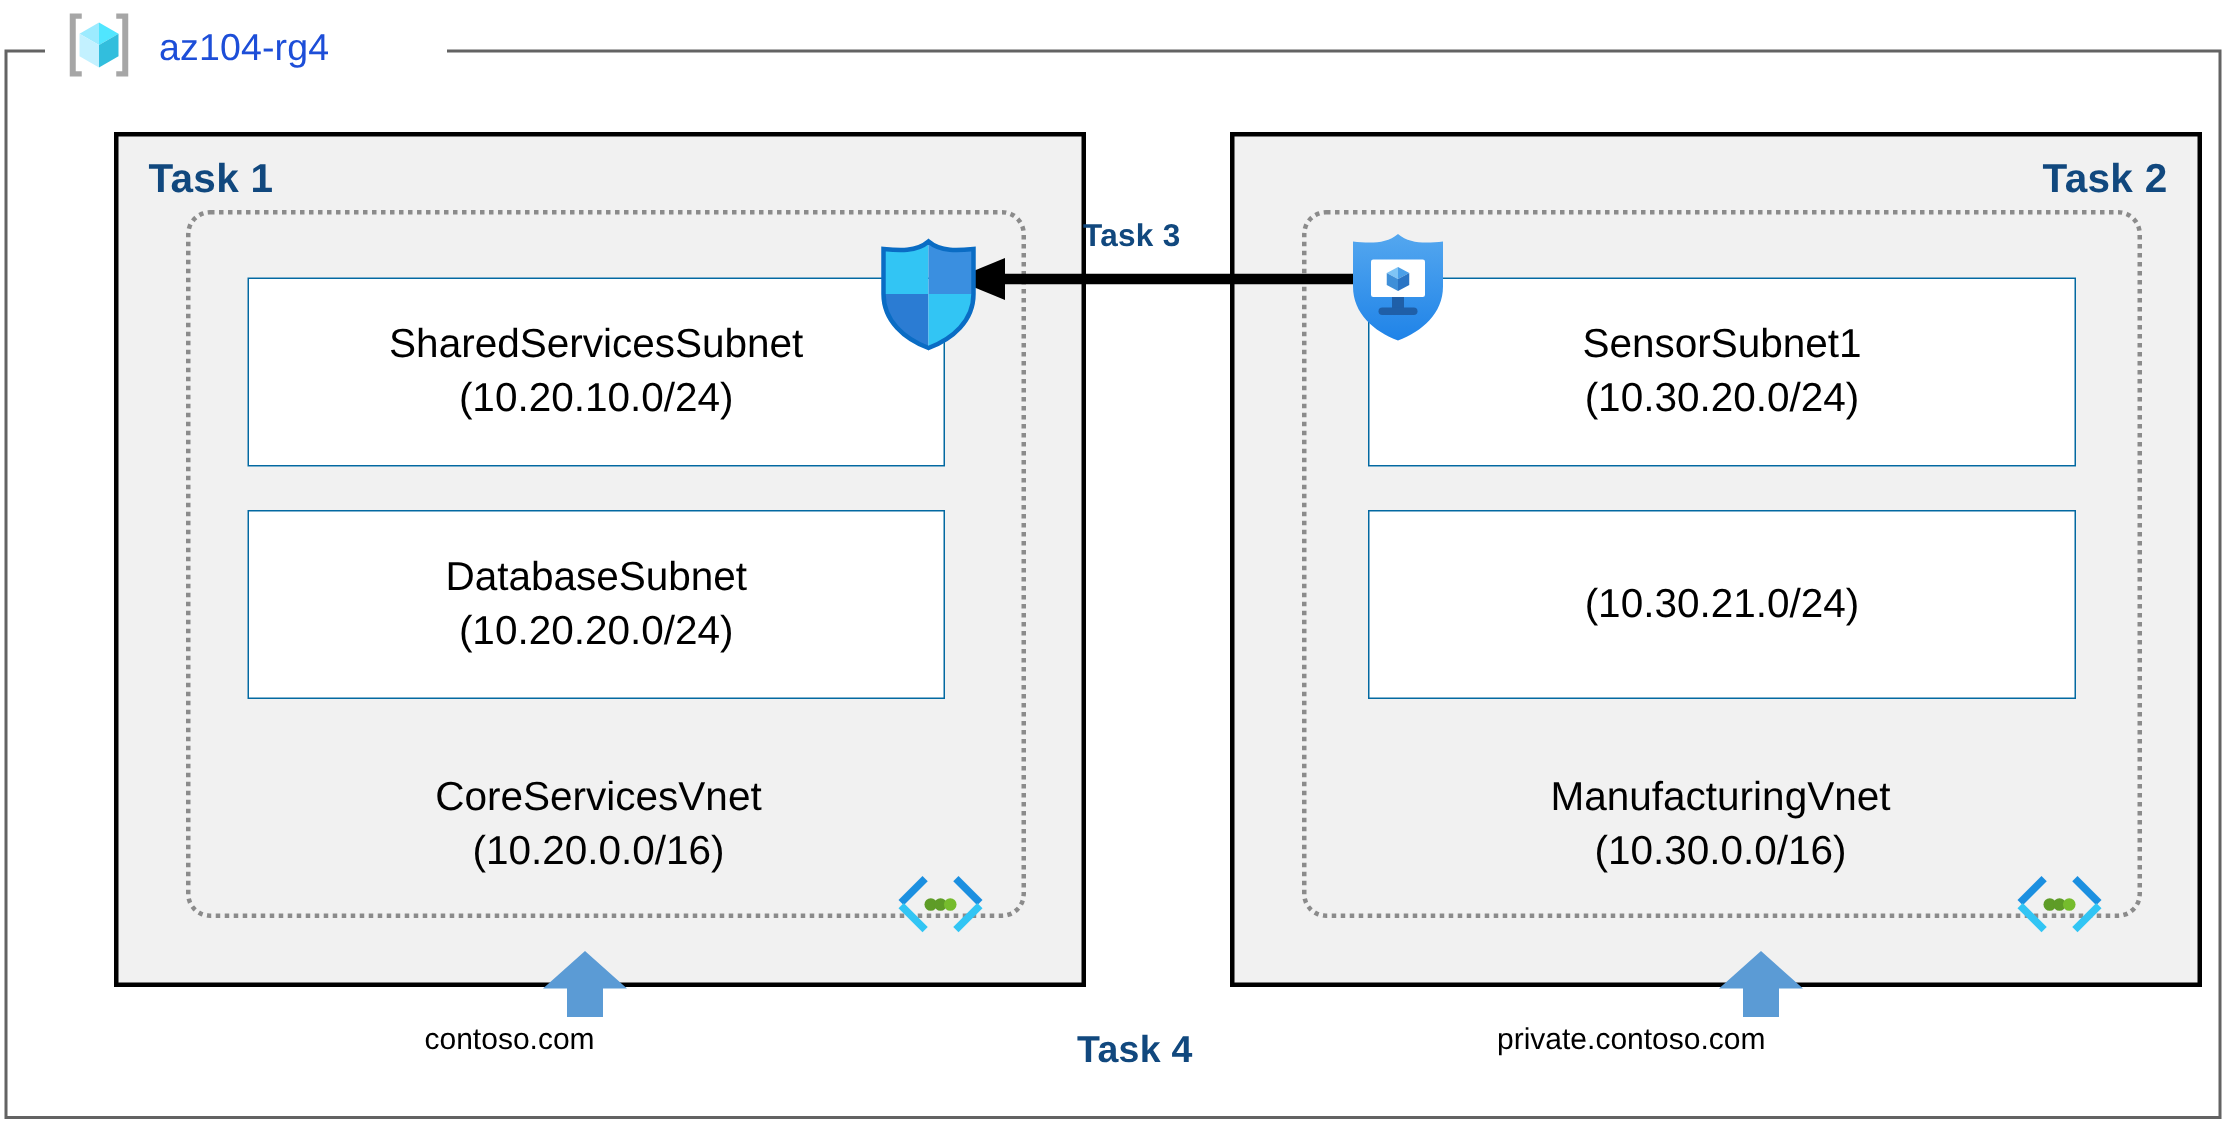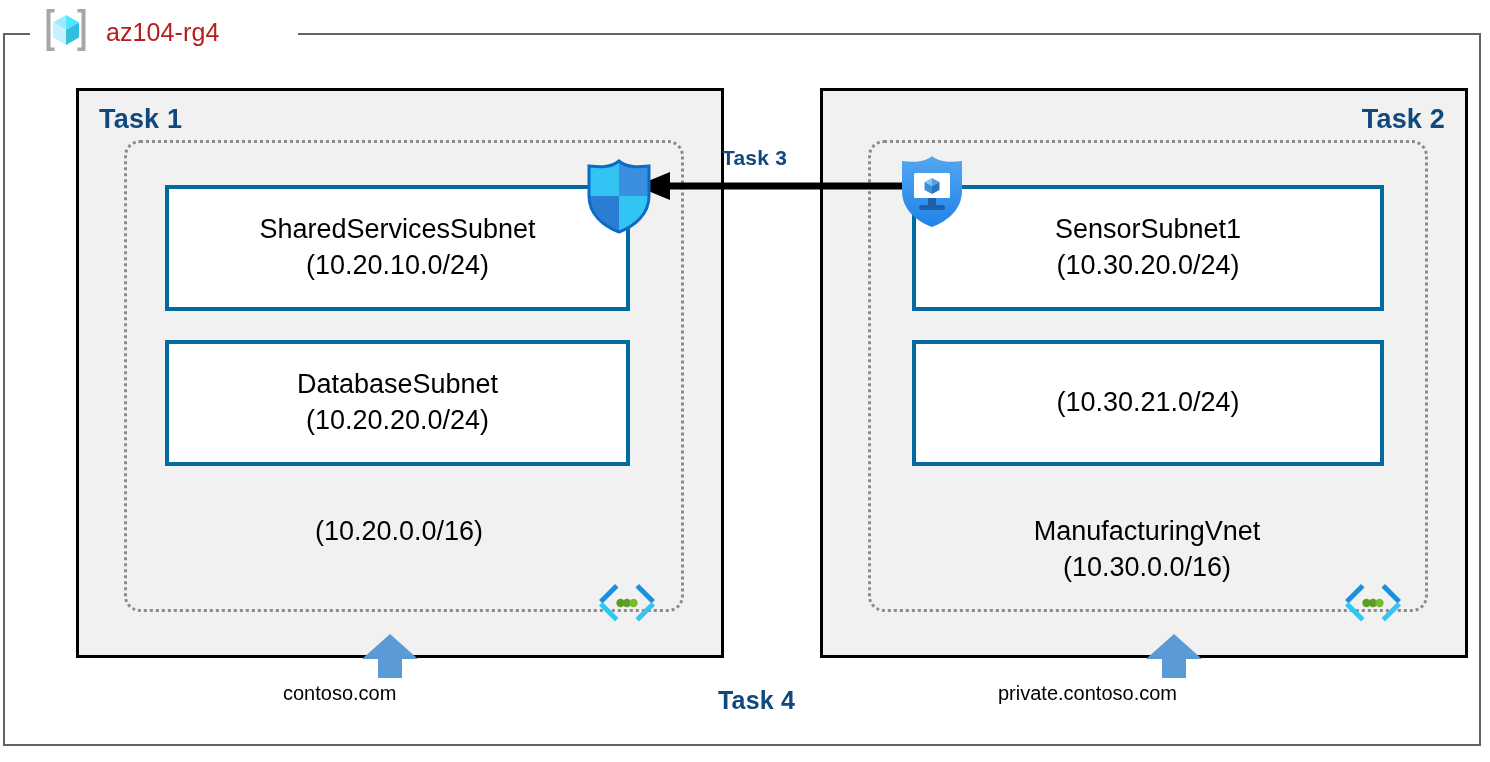--- a/index.html
+++ b/index.html
@@ -45,21 +45,21 @@
     position: absolute;
     left: 40px;
     top: 4px;
     height: 56px;
     display: flex;
     align-items: center;
     gap: 14px;
   }
   .rg-title {
     font-size: 25px;
-    color: #b91c1c;
+    color: #1d4ed8;
     white-space: nowrap;
     line-height: 1;
     letter-spacing: 0.1px;
     text-align: right;
   }
 
   
   .task-box {
     position: absolute;
     background: #f1f1f1;
@@ -89,21 +89,21 @@
     box-sizing: border-box;
     background: transparent;
   }
   #vnet1-box { left: 124px; top: 140px; width: 560px; height: 472px; }
   #vnet2-box { left: 868px; top: 140px; width: 560px; height: 472px; }
 
   
   .subnet-box {
     position: absolute;
     background: #ffffff;
-    border: 4px solid #0369a1;
+    border: 1px solid #0369a1;
     box-sizing: border-box;
     display: flex;
     flex-direction: column;
     align-items: center;
     justify-content: center;
   }
   .subnet-name, .subnet-cidr, .vnet-name, .vnet-cidr {
     font-size: 27px;
     line-height: 1.32;
     color: #000000;
@@ -220,20 +220,21 @@
     <span class="subnet-name">SharedServicesSubnet</span>
     <span class="subnet-cidr">(10.20.10.0/24)</span>
   </div>
 
   <div class="subnet-box" id="subnet-database">
     <span class="subnet-name">DatabaseSubnet</span>
     <span class="subnet-cidr">(10.20.20.0/24)</span>
   </div>
 
   <div class="vnet-caption" id="vnet1-caption">
+    <div class="vnet-name">CoreServicesVnet</div>
     <div class="vnet-cidr">(10.20.0.0/16)</div>
   </div>
 
   <span class="vnet-glyph" id="vnet1-glyph">
     <svg width="62" height="44" viewBox="0 0 62 44" aria-hidden="true">
 
       <path d="M19 2 L3 18 L6.5 21.5 L22.5 5.5 Z" fill="#1b8fe0"></path>
       <path d="M3 23.5 L19 39.5 L22.5 36 L6.5 20 Z" fill="#32c5f4"></path>
 
       <path d="M43 2 L59 18 L55.5 21.5 L39.5 5.5 Z" fill="#1b8fe0"></path>

